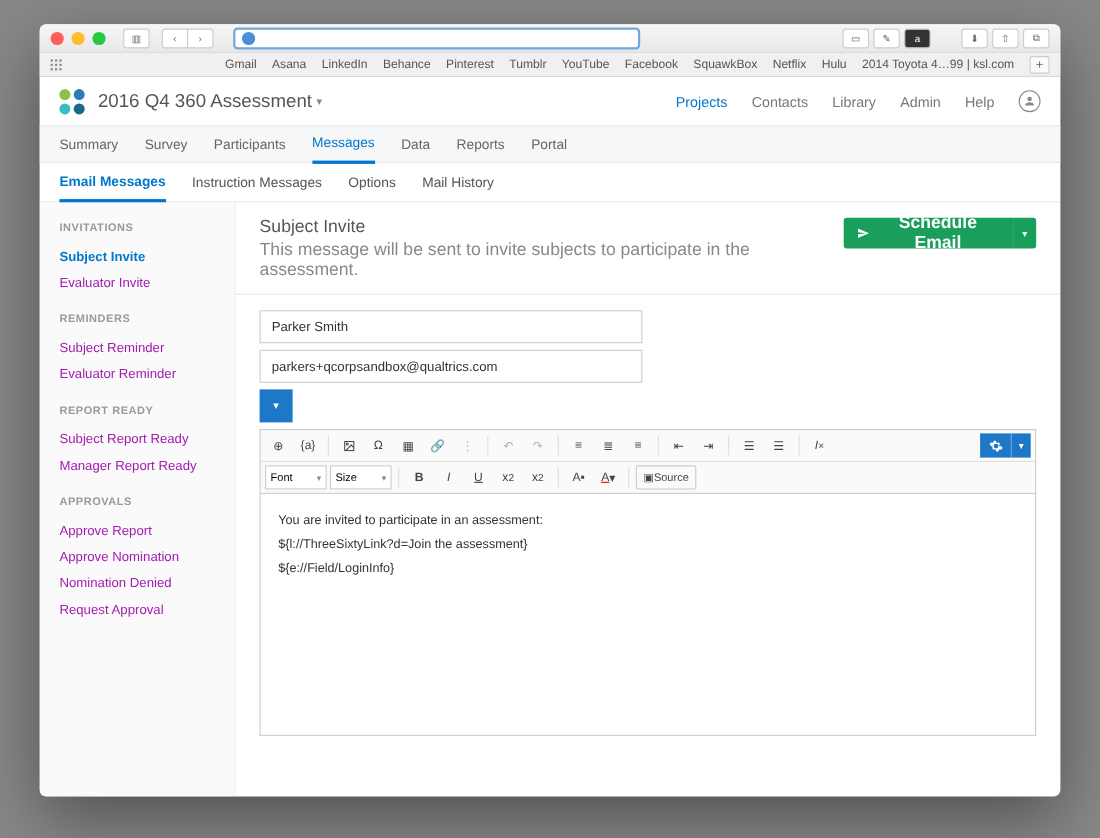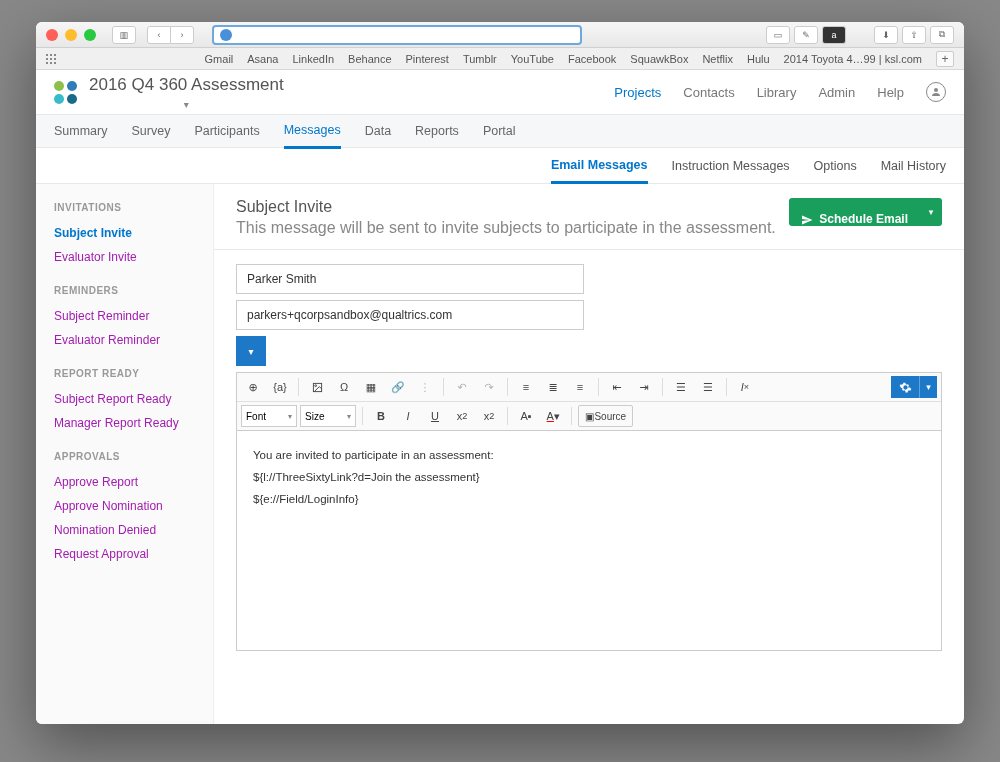--- a/index.html
+++ b/index.html
@@ -23,44 +23,44 @@
 .bookmarks { height: 22px; background: #f0f0f0; border-bottom: 1px solid #d8d8d8; display: flex; align-items: center; padding: 0 10px; font-size: 11px; color: #555; gap: 14px; text-align: center; }
 .bookmarks .handle { display: grid; grid-template-columns: repeat(3,2px); grid-gap: 2px; margin-right: 10px; }
 .bookmarks .handle span { width: 2px; height: 2px; background: #888; }
 .bookmarks .spacer { flex: 1; }
 .bookmarks .plus { width: 18px; height: 16px; border: 1px solid #ccc; background: #fafafa; display: flex; align-items: center; justify-content: center; font-size: 12px; color: #666; border-radius: 2px; }
 .appheader { height: 44px; display: flex; align-items: center; padding: 0 18px; gap: 12px; }
 .logo { display: grid; grid-template-columns: 10px 10px; grid-gap: 3px; }
 .logo span { width: 10px; height: 10px; border-radius: 50%; }
 .logo span:nth-child(1){background:#8fbf4a;} .logo span:nth-child(2){background:#2e7cb8;}
 .logo span:nth-child(3){background:#38bdc8;} .logo span:nth-child(4){background:#1a6a8a;}
-.projtitle { font-size: 17px; color: #555; font-weight: 400; display: flex; align-items: center; gap: 4px; flex-direction: column; }
+.projtitle { font-size: 17px; color: #555; font-weight: 400; display: flex; align-items: center; gap: 4px; }
 .projtitle .chev { font-size: 10px; color: #888; }
 .topnav { margin-left: auto; display: flex; gap: 22px; font-size: 13px; color: #777; align-items: center; }
 .topnav .active { color: #0077cc; font-weight: 500; }
 .avatar { width: 20px; height: 20px; border-radius: 50%; border: 1.5px solid #888; display: flex; align-items: center; justify-content: center; }
 .avatar svg { width: 12px; height: 12px; }
 .tabs1 { height: 34px; background: #f6f7f8; border-top: 1px solid #e8e8e8; border-bottom: 1px solid #e8e8e8; display: flex; align-items: center; padding: 0 18px; gap: 24px; font-size: 12.5px; color: #666; }
 .tabs1 .tab { height: 34px; display: flex; align-items: center; cursor: pointer; }
 .tabs1 .tab.active { color: #0077cc; border-bottom: 3px solid #0077cc; font-weight: 500; margin-bottom: -1px; }
-.tabs2 { height: 36px; display: flex; align-items: center; padding: 0 18px; gap: 24px; font-size: 12.5px; color: #555; border-bottom: 1px solid #e8e8e8; justify-content: flex-end; }
+.tabs2 { height: 36px; display: flex; align-items: center; padding: 0 18px; gap: 24px; font-size: 12.5px; color: #555; border-bottom: 1px solid #e8e8e8; }
 .tabs2 .tab { height: 36px; display: flex; align-items: center; cursor: pointer; }
 .tabs2 .tab.active { color: #0077cc; border-bottom: 3px solid #0077cc; font-weight: 600; margin-bottom: -1px; }
 .body { flex: 1; display: flex; overflow: hidden; }
 .sidebar { width: 178px; background: #fafafa; border-right: 1px solid #eee; padding: 18px 0; font-size: 12px; overflow-y: auto; }
 .side-h { padding: 0 18px 8px; font-size: 10px; color: #999; letter-spacing: 0.5px; font-weight: 600; }
 .side-item { padding: 5px 18px; color: #a21caf; cursor: pointer; }
 .side-item.active { color: #0077cc; font-weight: 600; }
 .side-group { margin-bottom: 16px; }
 .main { flex: 1; padding: 14px 22px; overflow-y: auto; }
 .hdr-row { display: flex; align-items: flex-start; gap: 12px; }
 .hdr-text h2 { font-size: 16px; color: #555; font-weight: 400; margin-bottom: 3px; }
 .hdr-text p { font-size: 16px; color: #888; }
 .sched { margin-left: auto; display: flex; }
-.sched-btn { background: #1a9e5c; color: #fff; border: none; height: 28px; padding: 0 12px; font-size: 12px; font-weight: 600; display: flex; align-items: flex-end; gap: 6px; border-radius: 3px 0 0 3px; }
+.sched-btn { background: #1a9e5c; color: #fff; border: none; height: 28px; padding: 0 12px; font-size: 16px; font-weight: 600; display: flex; align-items: center; gap: 6px; border-radius: 3px 0 0 3px; }
 .sched-drop { background: #1a9e5c; border-left: 1px solid rgba(255,255,255,0.3); width: 22px; height: 28px; border: none; color: #fff; font-size: 9px; border-radius: 0 3px 3px 0; }
 .divider { height: 1px; background: #e8e8e8; margin: 12px -22px 14px; }
 .field { width: 348px; height: 30px; border: 1px solid #ccc; padding: 0 10px; font-size: 12px; margin-bottom: 6px; display: flex; align-items: center; color: #333; }
 .field.subj { width: 100%; display: flex; }
 .subj-btn { width: 30px; height: 30px; background: #1d78c7; border: none; color: #fff; font-size: 10px; margin-bottom: 6px; }
 .subj-row { display: flex; }
 .subj-row .field { flex: 1; border-right: none; }
 .editor-tb { border: 1px solid #ccc; background: #fafafa; display: flex; flex-direction: column; }
 .tb-row { display: flex; align-items: center; padding: 3px 4px; gap: 3px; border-bottom: 1px solid #e0e0e0; }
 .tb-row:last-child { border-bottom: none; }

